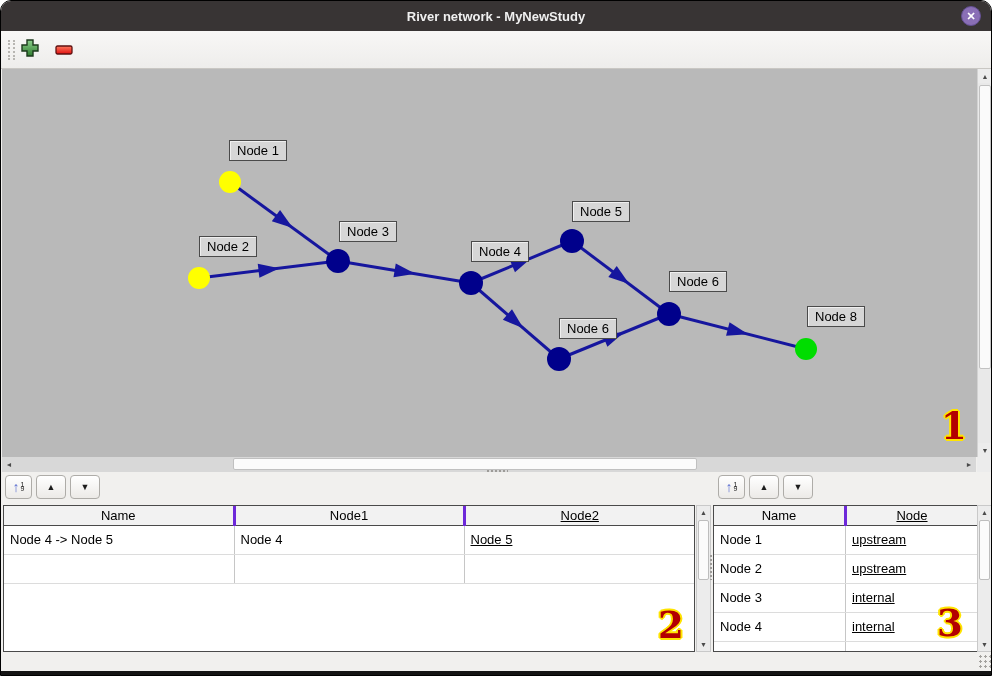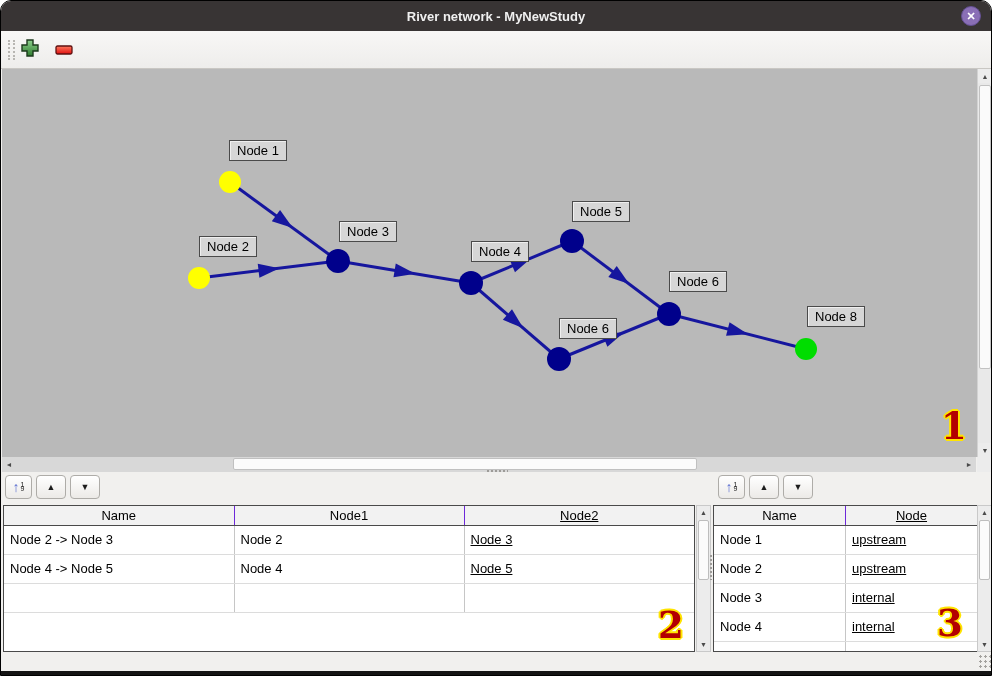--- a/index.html
+++ b/index.html
@@ -92,21 +92,21 @@
   .tri{font-size:9px;color:#1c1c1c;}
   .sort-arrow{color:#5b6ed0;font-size:14px;font-weight:bold;line-height:1;}
   .sort-digits{display:flex;flex-direction:column;margin-left:1px;font-size:7px;line-height:4px;color:#222;}
   
   .tablewrap{position:absolute;top:33px;height:147px;overflow:hidden;border:1px solid #4a4a4a;background:#fff;}
   #links-table{left:1px;width:692px;}
   #nodes-table{left:711px;width:265px;}
   table{border-collapse:collapse;table-layout:fixed;width:100%;font-size:13px;color:#000;}
   th{
     height:19px;font-weight:normal;text-align:center;background:#f2f2f2;
-    border-bottom:1px solid #4a4a4a;border-right:1px solid #6d28d9;
+    border-bottom:1px solid #4a4a4a;border-right:3px solid #6d28d9;
     overflow:hidden;white-space:nowrap;
   }
   td{
     height:29px;padding:0 0 0 6px;text-align:left;background:#fff;
     border-bottom:1px solid #dcdcdc;border-right:1px solid #c6c6c6;
     overflow:hidden;white-space:nowrap;
   }
   th:last-child,td:last-child{border-right:none;text-decoration:underline;}
   .tsb{
     position:absolute;top:33px;height:147px;width:15px;
@@ -277,25 +277,20 @@
         <table>
           <thead>
             <tr>
               <th>Name</th>
               <th>Node1</th>
               <th>Node2</th>
             </tr>
           </thead>
           <tbody>
             <tr>
-              <td>Node 2 -&gt; Node 3</td>
-              <td>Node 2</td>
-              <td>Node 3</td>
-            </tr>
-            <tr>
               <td>Node 4 -&gt; Node 5</td>
               <td>Node 4</td>
               <td>Node 5</td>
             </tr>
             <tr>
               <td></td>
               <td></td>
               <td></td>
             </tr>
           </tbody>

